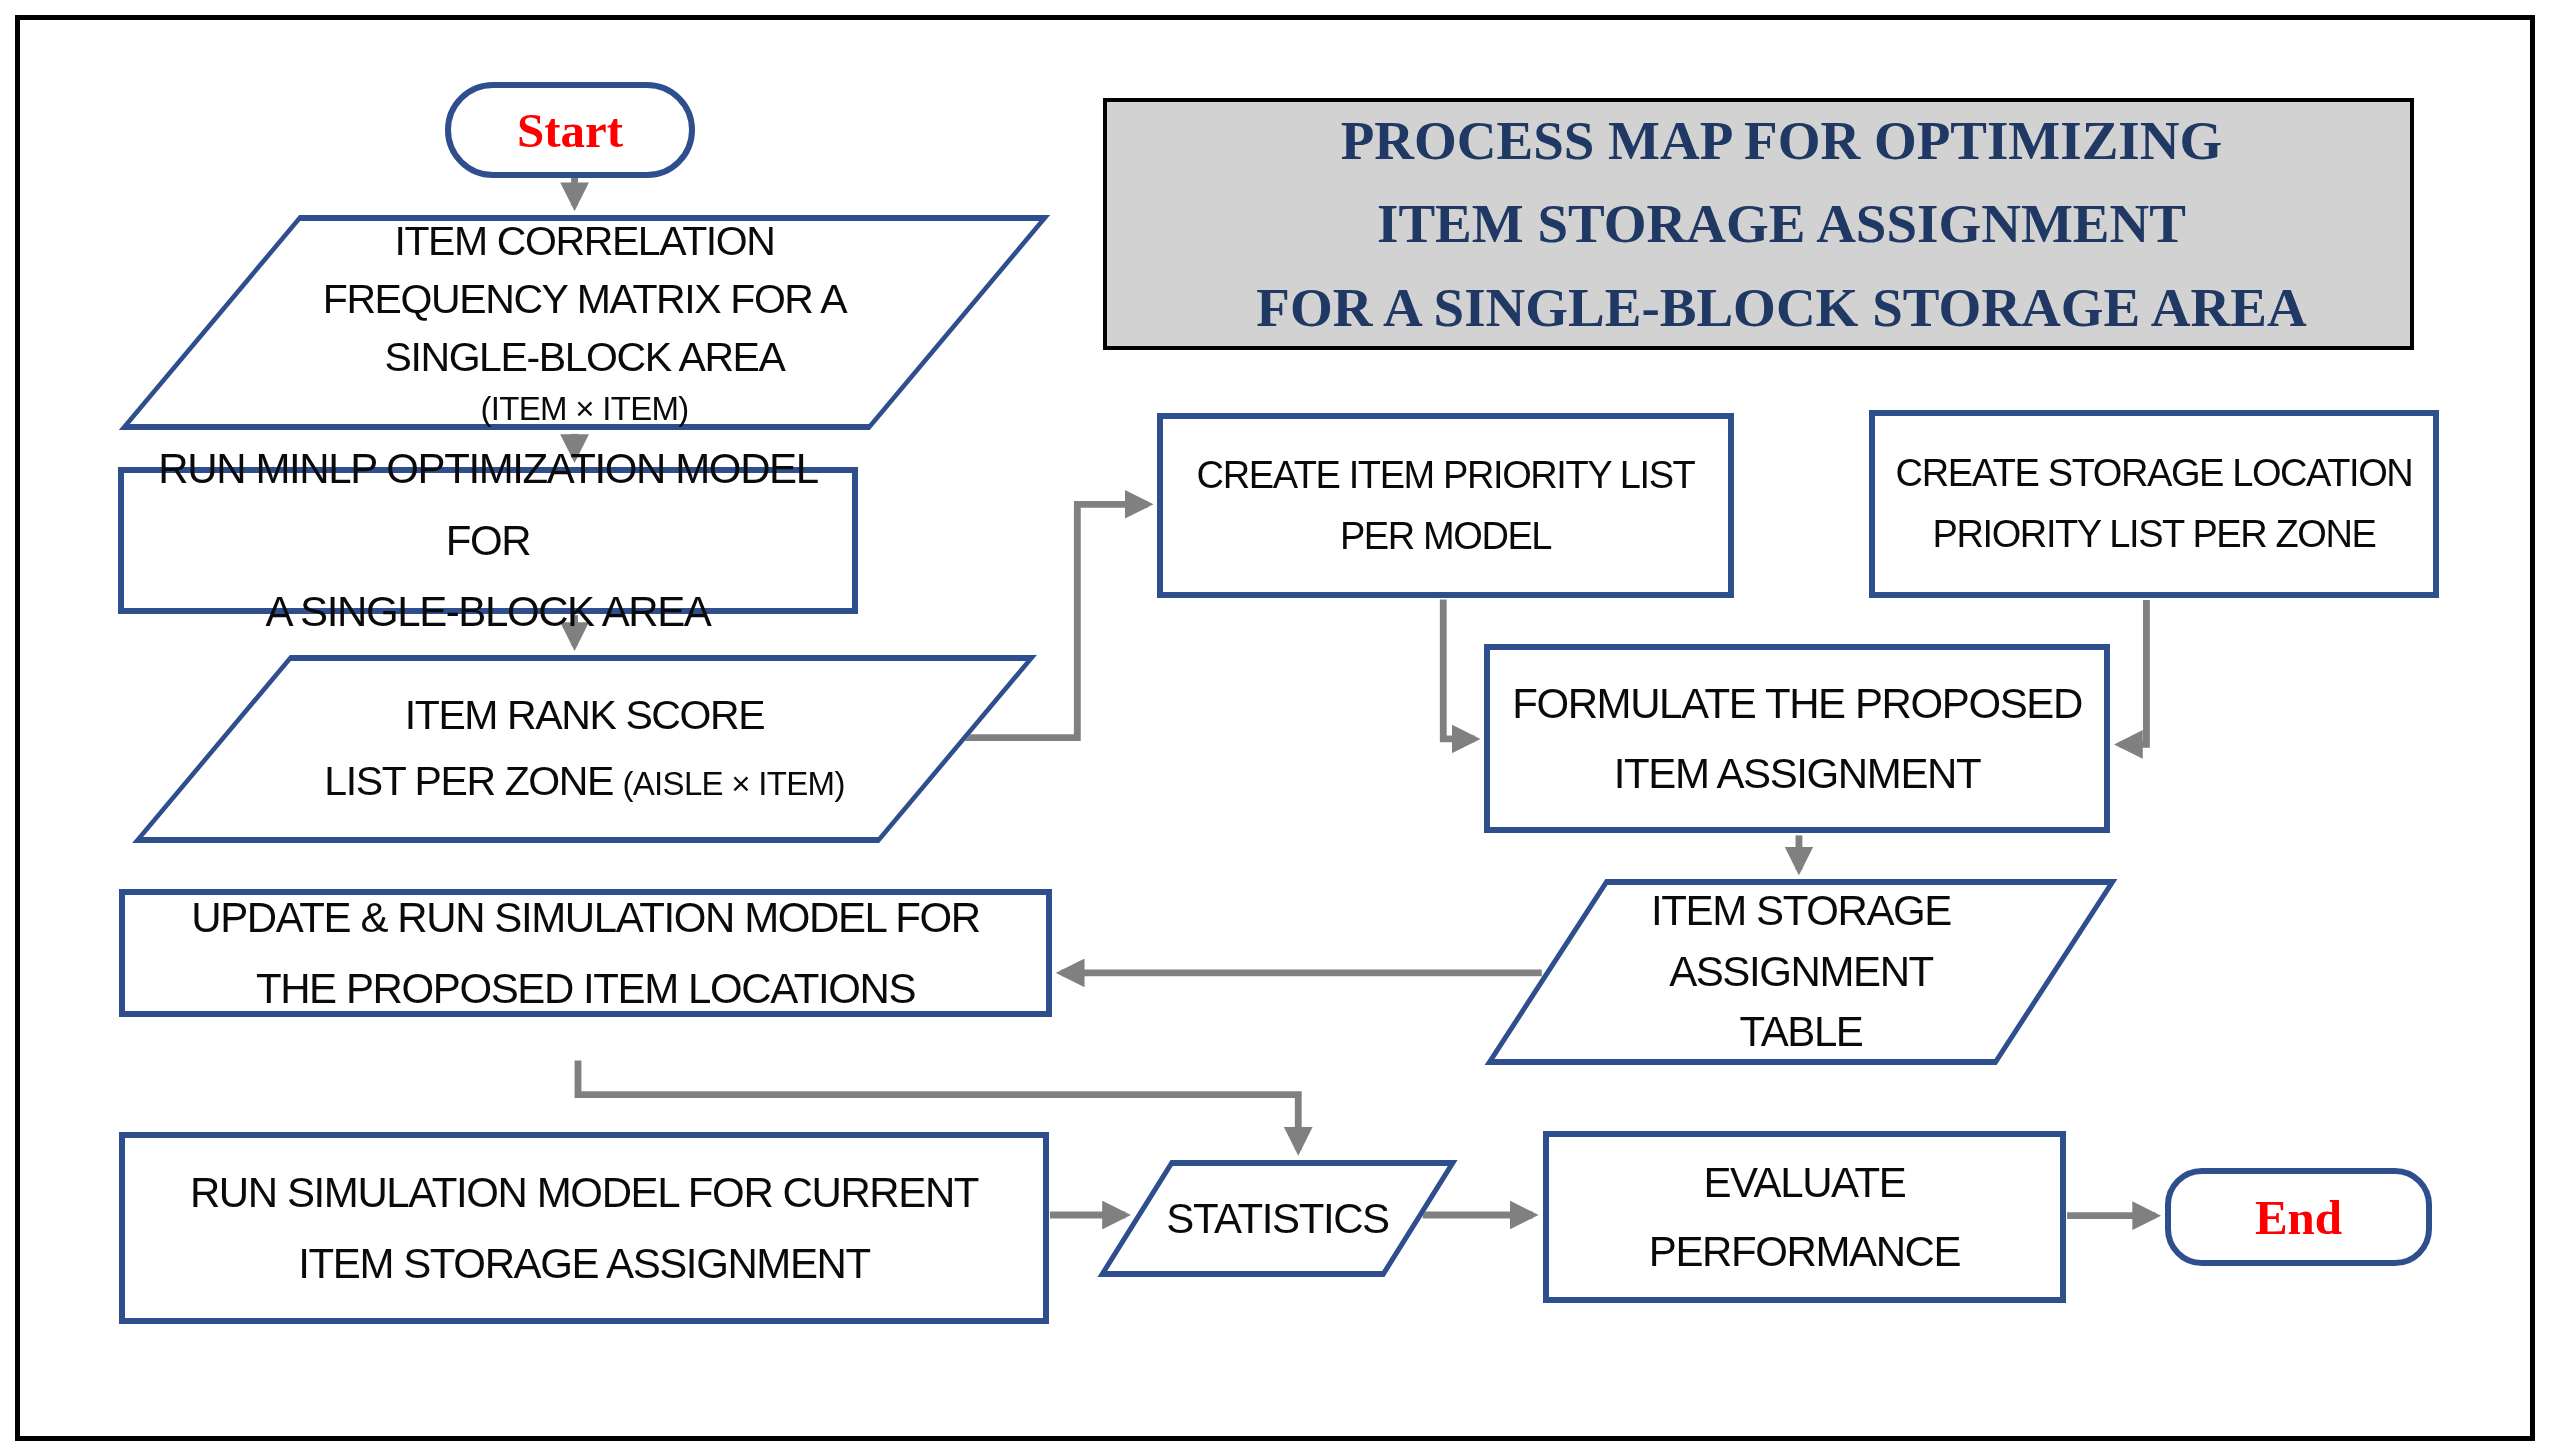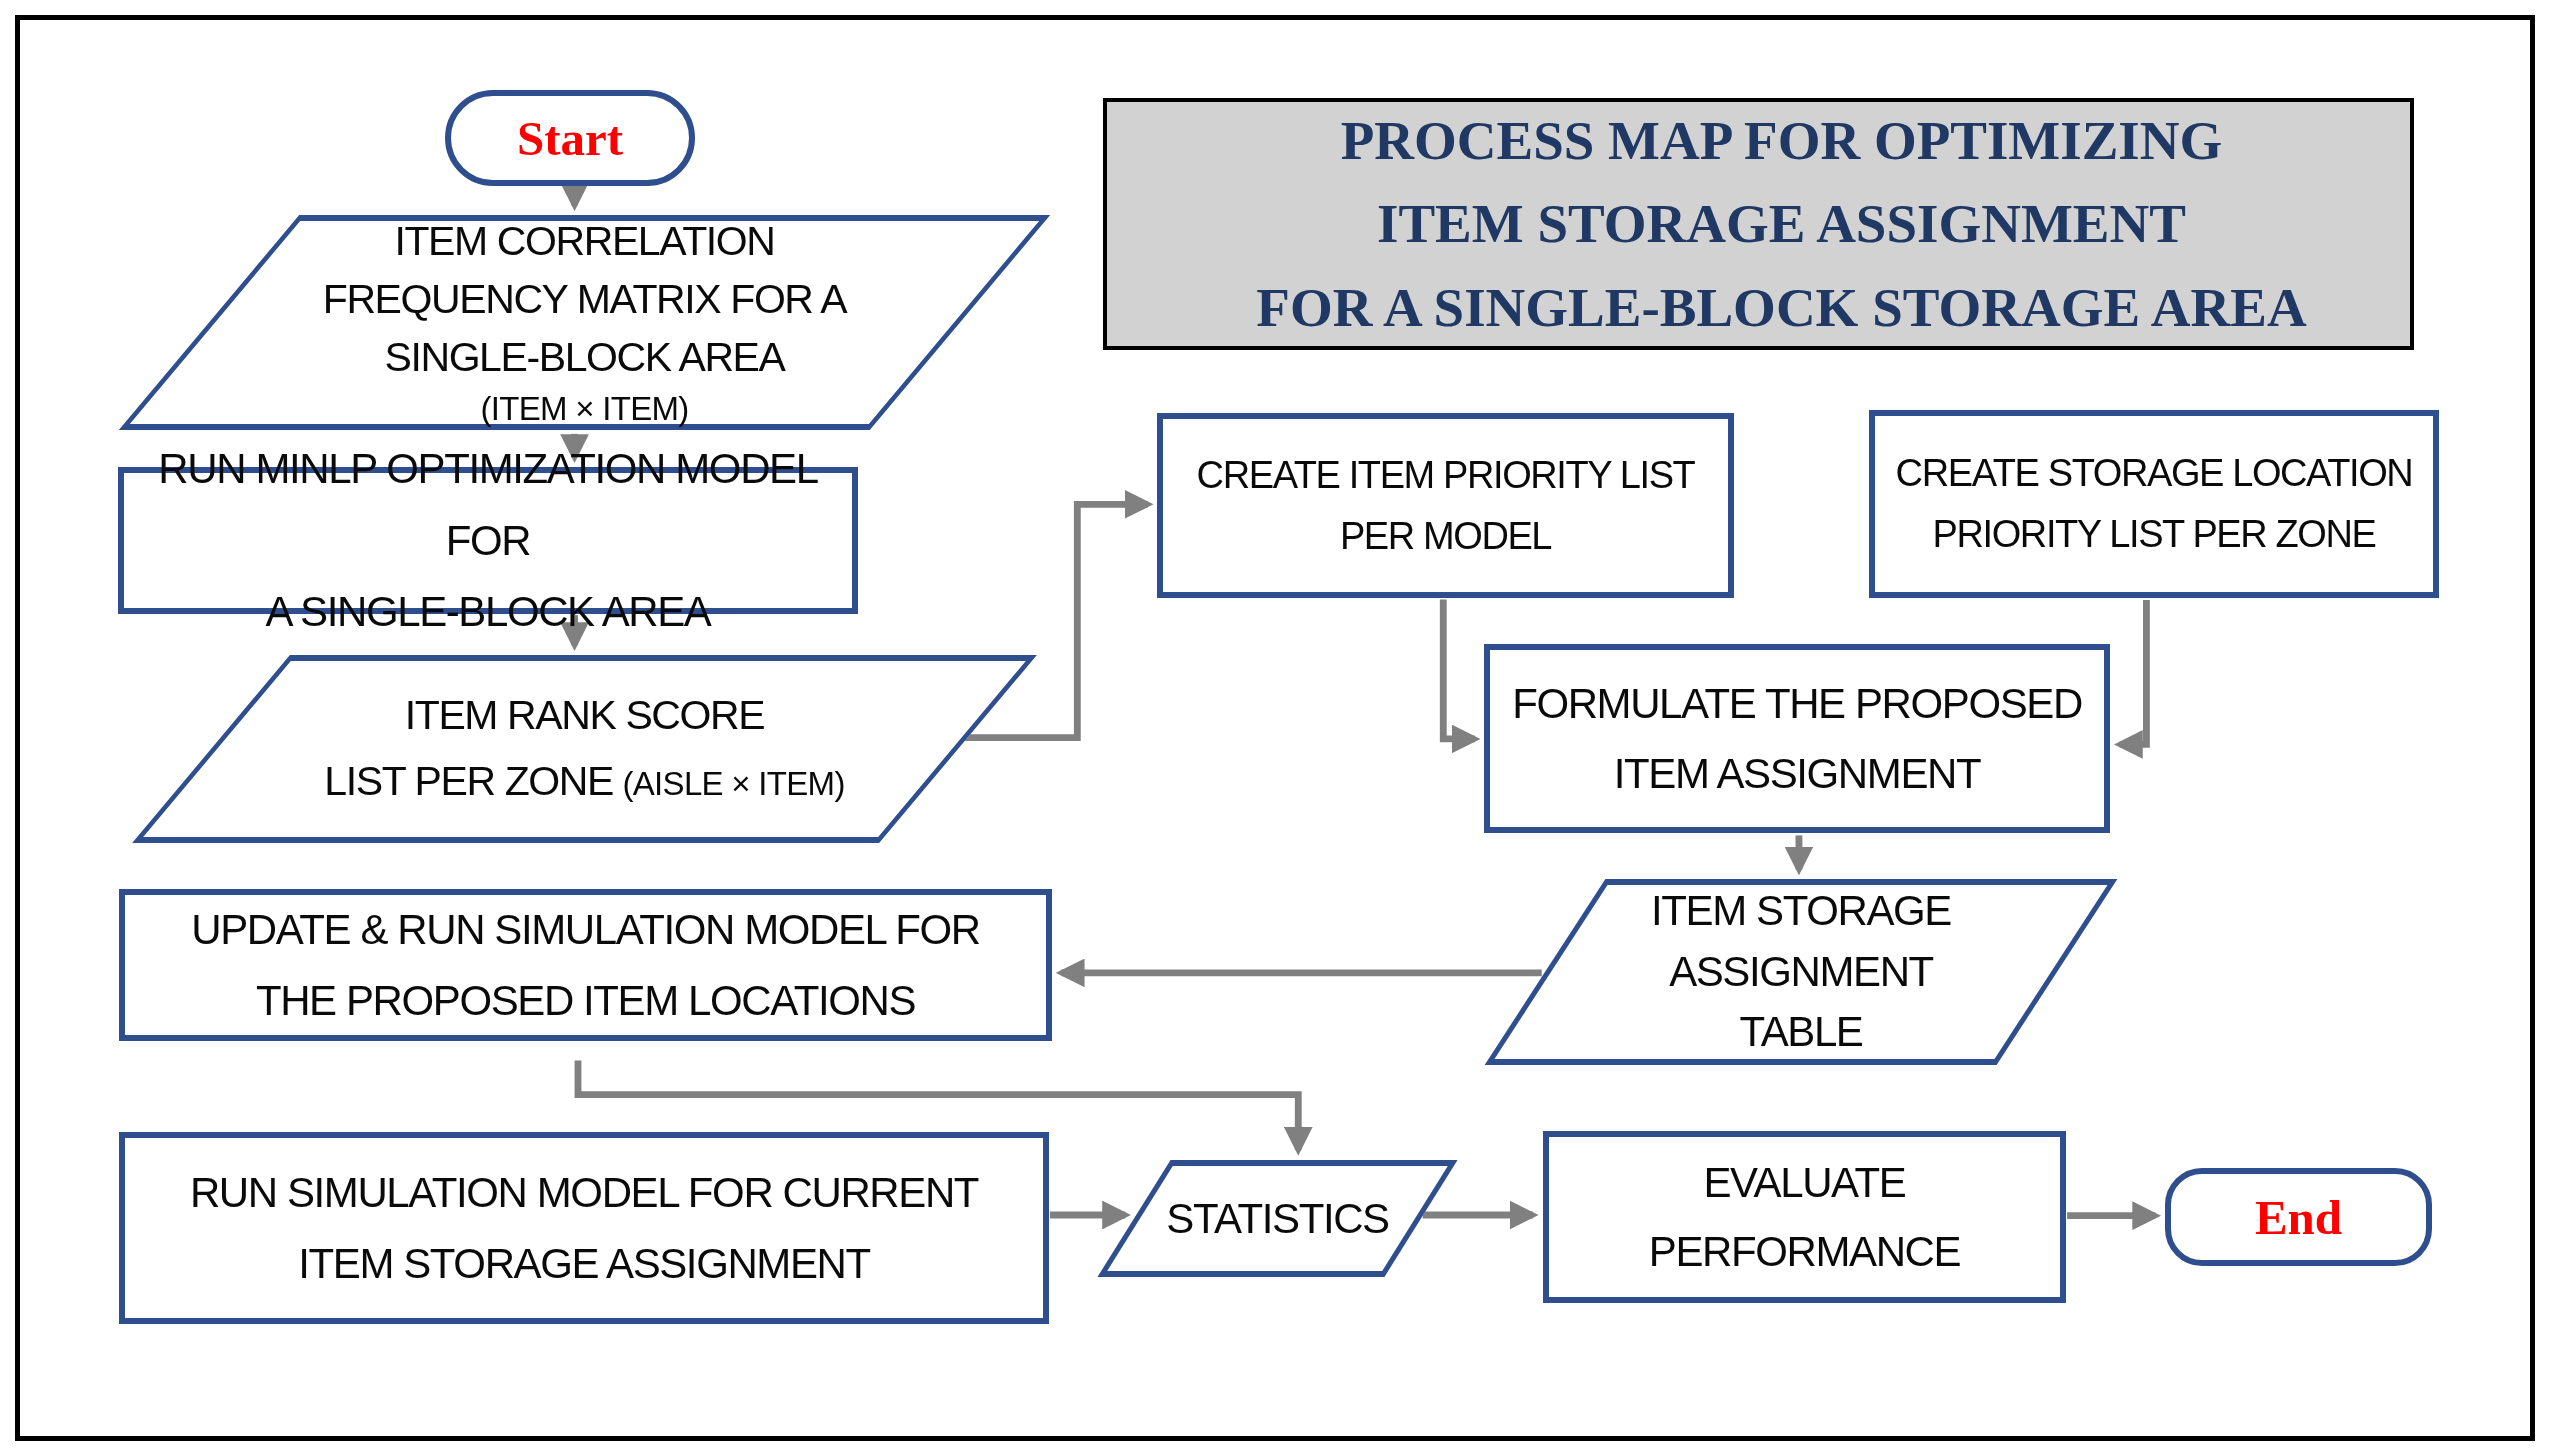--- a/index.html
+++ b/index.html
@@ -62,21 +62,21 @@
       <path d="M2254,1422 L1552,1422" marker-end="url(#ah)"></path>
       <path d="M845,1550 L845,1600 L1898,1600 L1898,1681" marker-end="url(#ah)"></path>
       <path d="M1535,1776 L1645,1776" marker-end="url(#ah)"></path>
       <path d="M2080,1776 L2241,1776" marker-end="url(#ah)"></path>
       <path d="M3022,1777 L3151,1777" marker-end="url(#ah)"></path>
     </g>
   </svg>
 
   <div class="frame"></div>
 
-  <div class="terminator" style="left:445px;top:90px;width:250px;height:96px;border-radius:48px;">
+  <div class="terminator" style="left:445px;top:82px;width:250px;height:96px;border-radius:48px;">
     <span>Start</span>
   </div>
 
   <div class="title-box">
     <span>PROCESS MAP FOR OPTIMIZING
 ITEM STORAGE ASSIGNMENT
 FOR  A SINGLE-BLOCK STORAGE AREA</span>
   </div>
 
   <div class="para skew40" style="left:209px;top:215px;width:751px;height:215px;">
@@ -118,21 +118,21 @@
   </div>
 
   <div class="para skew33" style="left:1545px;top:879px;width:512px;height:186px;">
     <div class="inner" style="line-height:1.45;font-size:42px;">
       <div>ITEM STORAGE</div>
       <div>ASSIGNMENT</div>
       <div>TABLE</div>
     </div>
   </div>
 
-  <div class="node rect" style="left:119px;top:889px;width:933px;height:152px;">
+  <div class="node rect" style="left:119px;top:889px;width:933px;height:128px;">
     <div>UPDATE &amp; RUN SIMULATION MODEL FOR</div>
     <div>THE PROPOSED ITEM LOCATIONS</div>
   </div>
 
   <div class="node rect" style="left:119px;top:1132px;width:930px;height:192px;">
     <div>RUN SIMULATION MODEL FOR CURRENT</div>
     <div>ITEM STORAGE ASSIGNMENT</div>
   </div>
 
   <div class="para skew32" style="left:1134px;top:1160px;width:287px;height:117px;">

